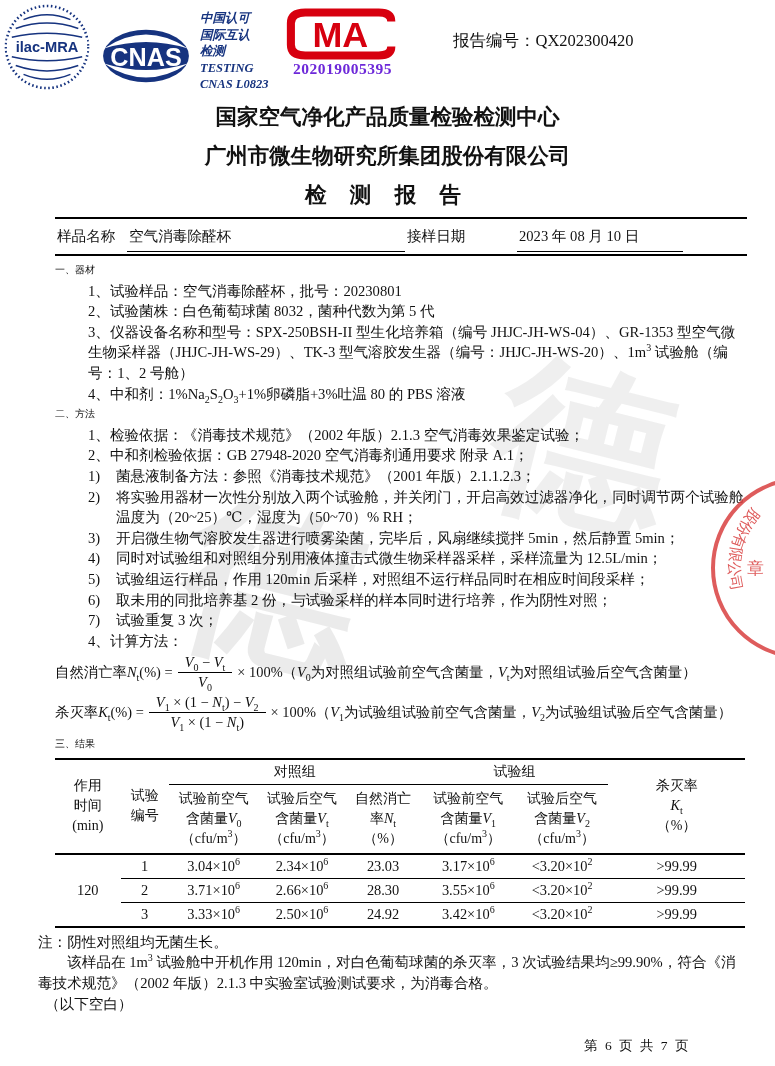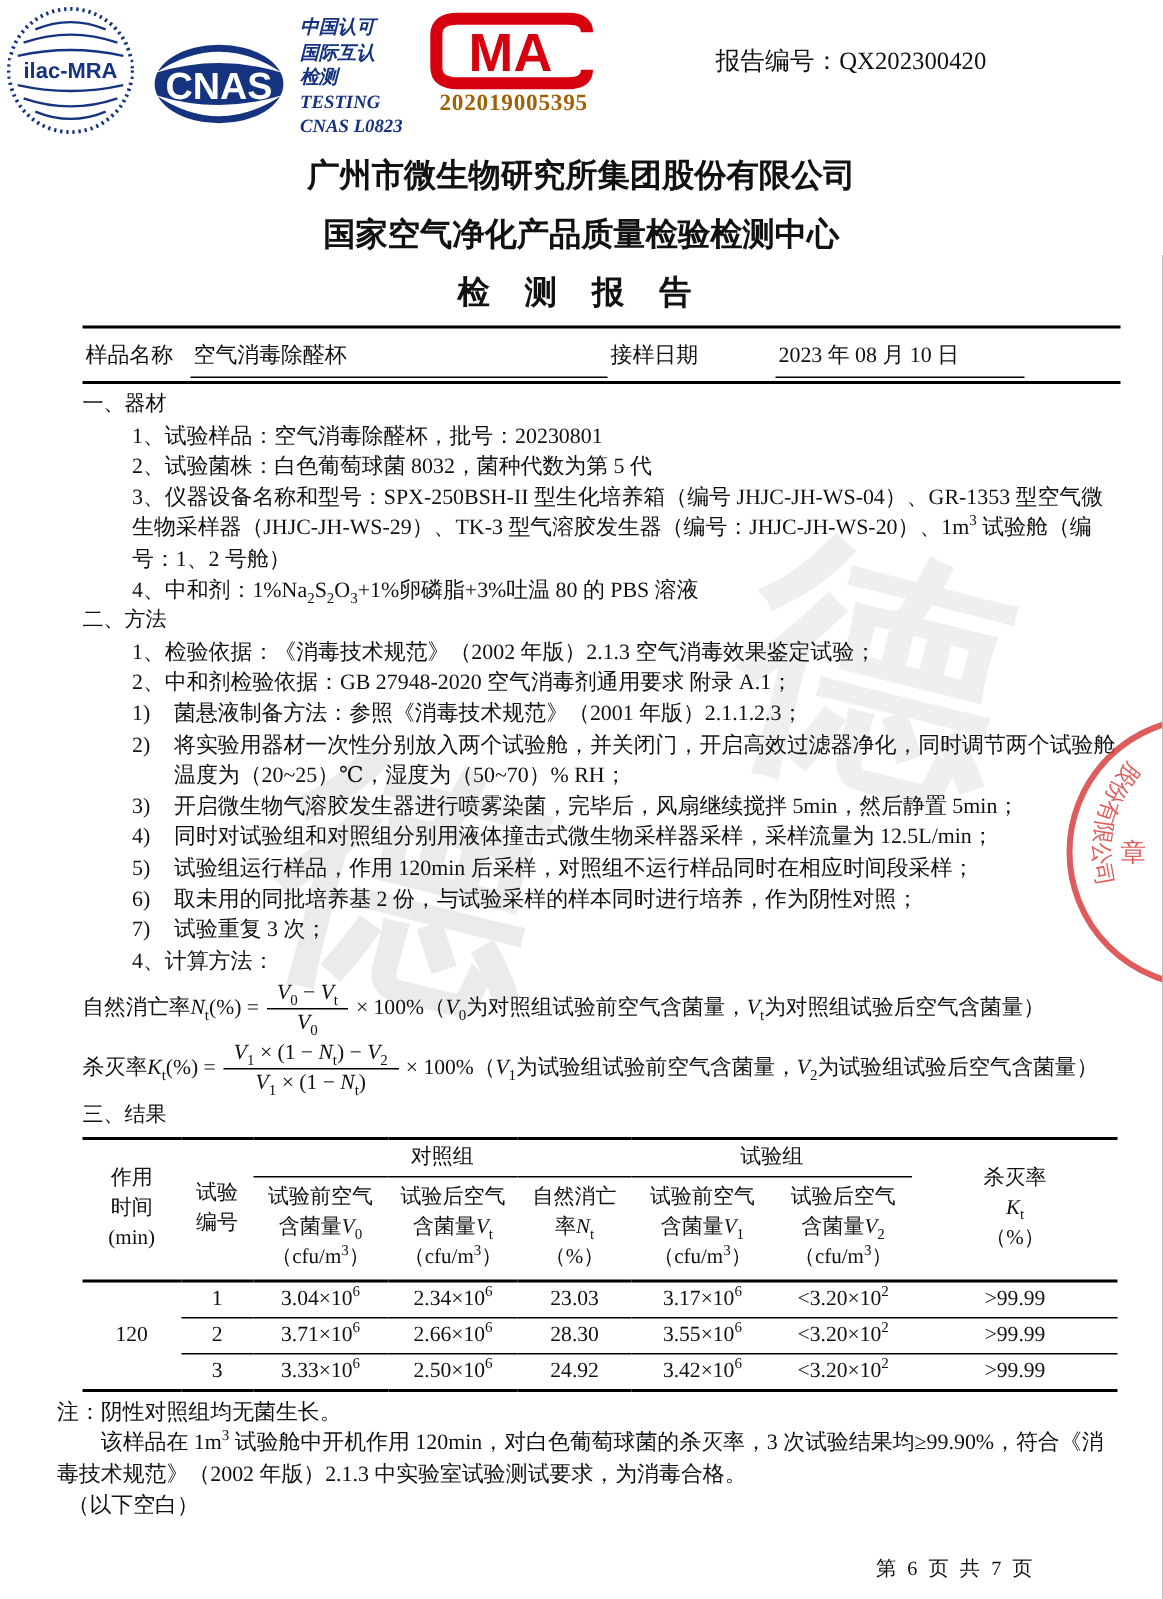--- a/index.html
+++ b/index.html
@@ -24,38 +24,38 @@
   
   .content{position:relative;z-index:1;}
   .header{position:relative;height:92px;}
   .logo-row{display:flex;align-items:flex-start;padding:4px 0 0 4px;}
   .ilac{width:86px;height:86px;flex:none;}
   .cnas-logo{width:92px;height:56px;flex:none;margin:24px 0 0 10px;}
   .cnas-text{margin:6px 0 0 8px;font-family:"Liberation Serif",serif;
     font-weight:bold;color:#16337f;font-size:12.5px;line-height:16.5px;white-space:nowrap;font-style:italic;}
   .cma-block{margin:4px 0 0 16px;}
   .cma-logo{width:116px;height:52px;display:block;}
-  .cma-num{color:#a16207;font-weight:bold;font-size:15.5px;letter-spacing:.5px;
+  .cma-num{color:#6d28d9;font-weight:bold;font-size:15.5px;letter-spacing:.5px;
     font-family:"Liberation Serif",serif;margin-top:0;text-align:center;}
-  .report-no{position:absolute;left:453px;top:30px;font-size:16.5px;white-space:nowrap;margin-left:24px;}
+  .report-no{position:absolute;left:453px;top:30px;font-size:16.5px;white-space:nowrap;}
   .report-no .label{font-family:"Liberation Serif",serif;}
   .report-no .val{font-family:"Liberation Serif","DejaVu Serif",serif;}
   
   .titles{text-align:center;margin-top:6px;}
   .t-line{font-size:21.5px;font-weight:bold;line-height:39px;}
   .t-report{letter-spacing:9px;}
   .rule{border:none;border-top:2.6px solid #000;margin:2px 28px 0 55px;width:auto;}
   .rule2{margin-left:55px;margin-right:28px;}
   
   .info{width:690px;margin:3px 0 0 55px;border-collapse:collapse;table-layout:fixed;}
   .info td{font-size:14.6px;height:29px;vertical-align:middle;padding:0 2px;margin-top:31px;}
   .info td.value{border-bottom:1px solid #000;}
   
   .body-text{margin:4px 28px 0 55px;font-size:14.6px;line-height:20.6px;}
-  .sec-h{font-size:14px;}
+  .sec-h{font-size:10px;}
   .li{padding-left:33px;}
   .step{display:flex;padding-left:33px;}
   .step .mk{flex:none;width:28px;}
   .step .tx{flex:1;}
   sub,sup{font-size:10px;line-height:0;}
   i{font-family:"Liberation Serif",serif;}
   
   .formula{display:flex;align-items:center;margin:3px 0 3px 0;font-size:14.4px;line-height:17px;white-space:nowrap;}
   .frac{display:inline-flex;flex-direction:column;align-items:center;margin:0 5px;}
   .frac .num{padding:0 7px 1px;border-bottom:1.2px solid #000;}
@@ -125,22 +125,22 @@
           <div class="cma-num">202019005395</div>
         </div>
       </div>
 
       <div class="report-no">
         <span class="label">报告编号：</span><span class="val">QX202300420</span>
       </div>
     </div>
 
     <div class="titles">
+      <div class="t-line">国家空气净化产品质量检验检测中心</div>
       <div class="t-line">广州市微生物研究所集团股份有限公司</div>
-      <div class="t-line">国家空气净化产品质量检验检测中心</div>
       <div class="t-line t-report">检 测 报 告</div>
     </div>
 
     <hr class="rule">
 
     <table class="info">
       <colgroup>
           <col style="width:72px">
           <col style="width:278px">
           <col style="width:112px">

